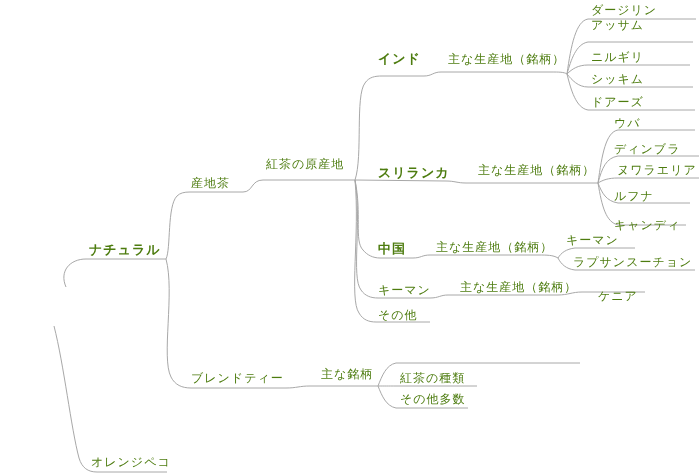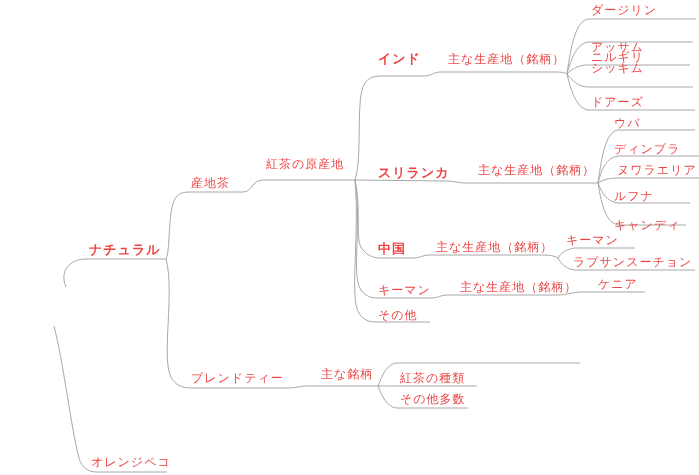--- a/index.html
+++ b/index.html
@@ -10,21 +10,21 @@
     font-family:"Liberation Sans","DejaVu Sans",sans-serif;
     overflow:hidden;
   }
   #wires{position:absolute;left:0;top:0;}
   .lbl{
     position:absolute;
     white-space:nowrap;
     font-size:12px;
     line-height:14px;
     letter-spacing:1px;
-    color:#ef4444;
+    color:#4d7c0f;
     cursor:default;
   }
   .bold{font-weight:bold;font-size:13px;}
   .root-ellipse{
     position:absolute;
     left:3px;top:283px;width:87px;height:46px;
     border:1px solid #9a9a9a;
     border-radius:50%;
     background:#ffffff;
     display:flex;align-items:center;justify-content:center;
@@ -76,40 +76,40 @@
   <div class="lbl" style="left:91px;top:455px;">オレンジペコ</div>
 
   <div class="lbl" style="left:191px;top:176px;">産地茶</div>
   <div class="lbl" style="left:266px;top:157px;">紅茶の原産地</div>
   <div class="lbl" style="left:191px;top:371px;">ブレンドティー</div>
   <div class="lbl" style="left:321px;top:367px;text-align:center;">主な銘柄</div>
 
   <div class="lbl bold" style="left:378px;top:52px;">インド</div>
   <div class="lbl" style="left:448px;top:52px;">主な生産地（銘柄）</div>
   <div class="lbl" style="left:591px;top:3px;">ダージリン</div>
-  <div class="lbl" style="left:591px;top:40px;">アッサム</div>
+  <div class="lbl" style="left:591px;top:18px;">アッサム</div>
   <div class="lbl" style="left:591px;top:50px;">ニルギリ</div>
-  <div class="lbl" style="left:591px;top:61px;">シッキム</div>
+  <div class="lbl" style="left:591px;top:72px;">シッキム</div>
   <div class="lbl" style="left:591px;top:95px;">ドアーズ</div>
 
   <div class="lbl bold" style="left:378px;top:166px;">スリランカ</div>
   <div class="lbl" style="left:478px;top:163px;">主な生産地（銘柄）</div>
   <div class="lbl" style="left:614px;top:116px;">ウバ</div>
   <div class="lbl" style="left:614px;top:142px;">ディンブラ</div>
   <div class="lbl" style="left:617px;top:163px;">ヌワラエリア</div>
   <div class="lbl" style="left:614px;top:189px;">ルフナ</div>
   <div class="lbl" style="left:614px;top:218px;">キャンディ</div>
 
   <div class="lbl bold" style="left:378px;top:242px;">中国</div>
   <div class="lbl" style="left:436px;top:240px;">主な生産地（銘柄）</div>
   <div class="lbl" style="left:566px;top:233px;">キーマン</div>
   <div class="lbl" style="left:573px;top:255px;">ラプサンスーチョン</div>
 
   <div class="lbl" style="left:378px;top:283px;">キーマン</div>
   <div class="lbl" style="left:460px;top:280px;">主な生産地（銘柄）</div>
-  <div class="lbl" style="left:598px;top:277px;">ケニア</div>
+  <div class="lbl" style="left:598px;top:289px;">ケニア</div>
 
   <div class="lbl" style="left:378px;top:308px;">その他</div>
 
   <div class="lbl" style="left:400px;top:371px;">紅茶の種類</div>
   <div class="lbl" style="left:400px;top:392px;">その他多数</div>
 
 </div>
 
 </body></html>

